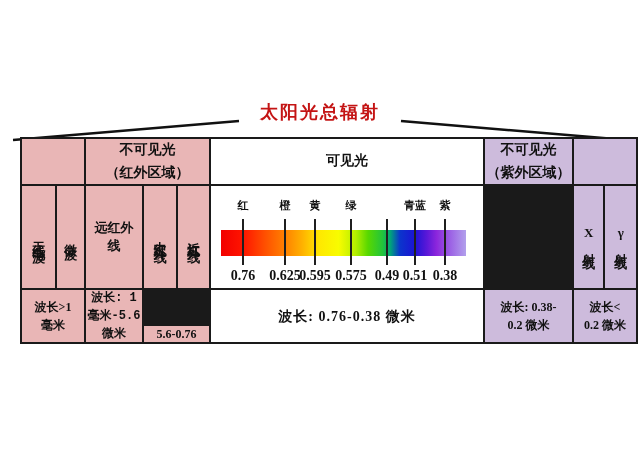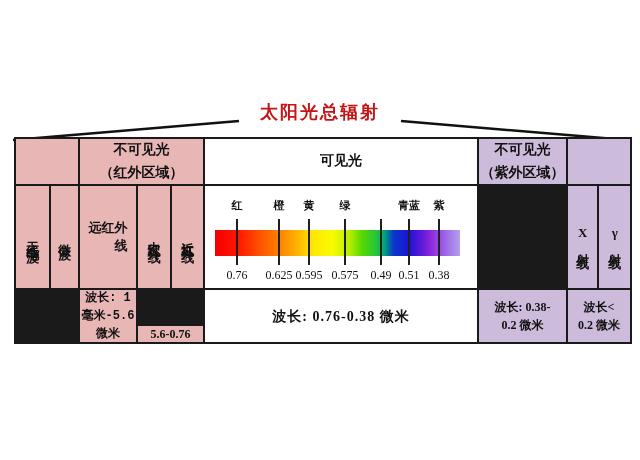--- a/index.html
+++ b/index.html
@@ -7,21 +7,21 @@
     position:relative;width:640px;height:460px;background:#fff;overflow:hidden;
     font-family:"Liberation Serif","DejaVu Serif",serif;color:#111;
   }
   .roof{position:absolute;left:0;top:0;width:640px;height:460px;pointer-events:none;}
   .main-title{
     position:absolute;top:100px;left:50%;transform:translateX(-50%);
     font-size:18px;font-weight:bold;letter-spacing:2px;white-space:nowrap;
     color:var(--title-color,#c41414);
   }
   .spectable{
-    position:absolute;left:14px;top:137px;
+    position:absolute;left:20px;top:137px;
     box-sizing:border-box;width:618px;height:207px;
     background:var(--border-color,#1a1a1a);
     padding:2px;display:grid;gap:2px;
     grid-template-columns:33px 27px 56px 32px 31px 272px 87px 29px 31px;
     grid-template-rows:45px 102px 52px;
   }
   .cell{
     display:flex;align-items:center;justify-content:center;text-align:center;
     font-weight:bold;overflow:hidden;
   }
@@ -40,21 +40,21 @@
   .spec-label{position:absolute;top:12px;transform:translateX(-50%);font-size:11px;font-weight:bold;white-space:nowrap;}
   .spec-bar{
     position:absolute;left:10px;top:44px;width:245px;height:26px;
     background:linear-gradient(to right,
       #f20000 0%, #ff1500 9%, #ff5000 18%, #ff8000 26%, #ffb000 33%,
       #ffe800 40%, #f8fc00 48%, #b4ee00 55%, #58d800 60%, #22c43c 66%,
       #00a878 69%, #0b35cc 73%, #1b14d4 79%, #5a18d8 84%, #8c26dc 88%,
       #9a5ce4 93%, #b2a0ec 100%);
   }
   .spec-tick{position:absolute;top:33px;width:2px;height:46px;background:#1f1f1f;transform:translateX(-50%);}
-  .spec-num{position:absolute;top:82px;transform:translateX(-50%);font-size:12px;font-weight:normal;white-space:nowrap;}
+  .spec-num{position:absolute;top:82px;transform:translateX(-50%);font-size:14px;font-weight:bold;white-space:nowrap;}
 </style>
 </head>
 <body>
 
 <div class="stage">
 
   <svg class="roof" viewBox="0 0 640 460">
     <line x1="239" y1="121" x2="13" y2="140" stroke="#111" stroke-width="2.5"></line>
     <line x1="401" y1="121" x2="627" y2="140" stroke="#111" stroke-width="2.5"></line>
   </svg>
@@ -66,21 +66,21 @@
     <div class="cell bg-ir" style="grid-row:1;grid-column:1 / span 2;"></div>
     <div class="cell bg-ir hdr preline" style="grid-row:1;grid-column:3 / span 3;">不可见光
 （红外区域）</div>
     <div class="cell bg-vis hdr" style="grid-row:1;grid-column:6;">可见光</div>
     <div class="cell bg-uv hdr preline" style="grid-row:1;grid-column:7;">不可见光
 （紫外区域）</div>
     <div class="cell bg-uv" style="grid-row:1;grid-column:8 / span 2;"></div>
 
     <div class="cell bg-ir band vtext" style="grid-row:2;grid-column:1;">无线电波</div>
     <div class="cell bg-ir band vtext" style="grid-row:2;grid-column:2;">微波</div>
-    <div class="cell bg-ir band" style="grid-row:2;grid-column:3;text-align:right;">
+    <div class="cell bg-ir band" style="grid-row:2;grid-column:3;">
       <span class="wrapnarrow">远红外线</span>
     </div>
     <div class="cell bg-ir band vtext" style="grid-row:2;grid-column:4;">中红外线</div>
     <div class="cell bg-ir band vtext" style="grid-row:2;grid-column:5;">近红外线</div>
 
     <div class="cell bg-vis spec" style="grid-row:2;grid-column:6;display:block;">
       <span class="spec-label" style="left:32px;">红</span>
       <span class="spec-label" style="left:74px;">橙</span>
       <span class="spec-label" style="left:104px;">黄</span>
       <span class="spec-label" style="left:140px;">绿</span>
@@ -102,20 +102,22 @@
       <span class="spec-num" style="left:104px;">0.595</span>
       <span class="spec-num" style="left:140px;">0.575</span>
       <span class="spec-num" style="left:176px;">0.49</span>
       <span class="spec-num" style="left:204px;">0.51</span>
       <span class="spec-num" style="left:234px;">0.38</span>
     </div>
 
     <div class="cell bg-uv band vtext" style="grid-row:2;grid-column:8;">X射线</div>
     <div class="cell bg-uv band vtext" style="grid-row:2;grid-column:9;">γ射线</div>
 
+    <div class="cell bg-ir wl preline" style="grid-row:3;grid-column:1 / span 2;">波长&gt;1
+毫米</div>
     <div class="cell bg-ir wl preline" style="grid-row:3;grid-column:3;font-family:Liberation Mono, monospace;">波长: 1
 毫米-5.6
 微米</div>
     <div class="cell bg-ir wl preline" style="grid-row:3;grid-column:4 / span 2;margin-top:36px;">波长:
 5.6-0.76
 微米</div>
     <div class="cell bg-vis wl wl-wide" style="grid-row:3;grid-column:6;">波长: 0.76-0.38 微米</div>
     <div class="cell bg-uv wl preline" style="grid-row:3;grid-column:7;">波长: 0.38-
 0.2 微米</div>
     <div class="cell bg-uv wl preline" style="grid-row:3;grid-column:8 / span 2;">波长&lt;

